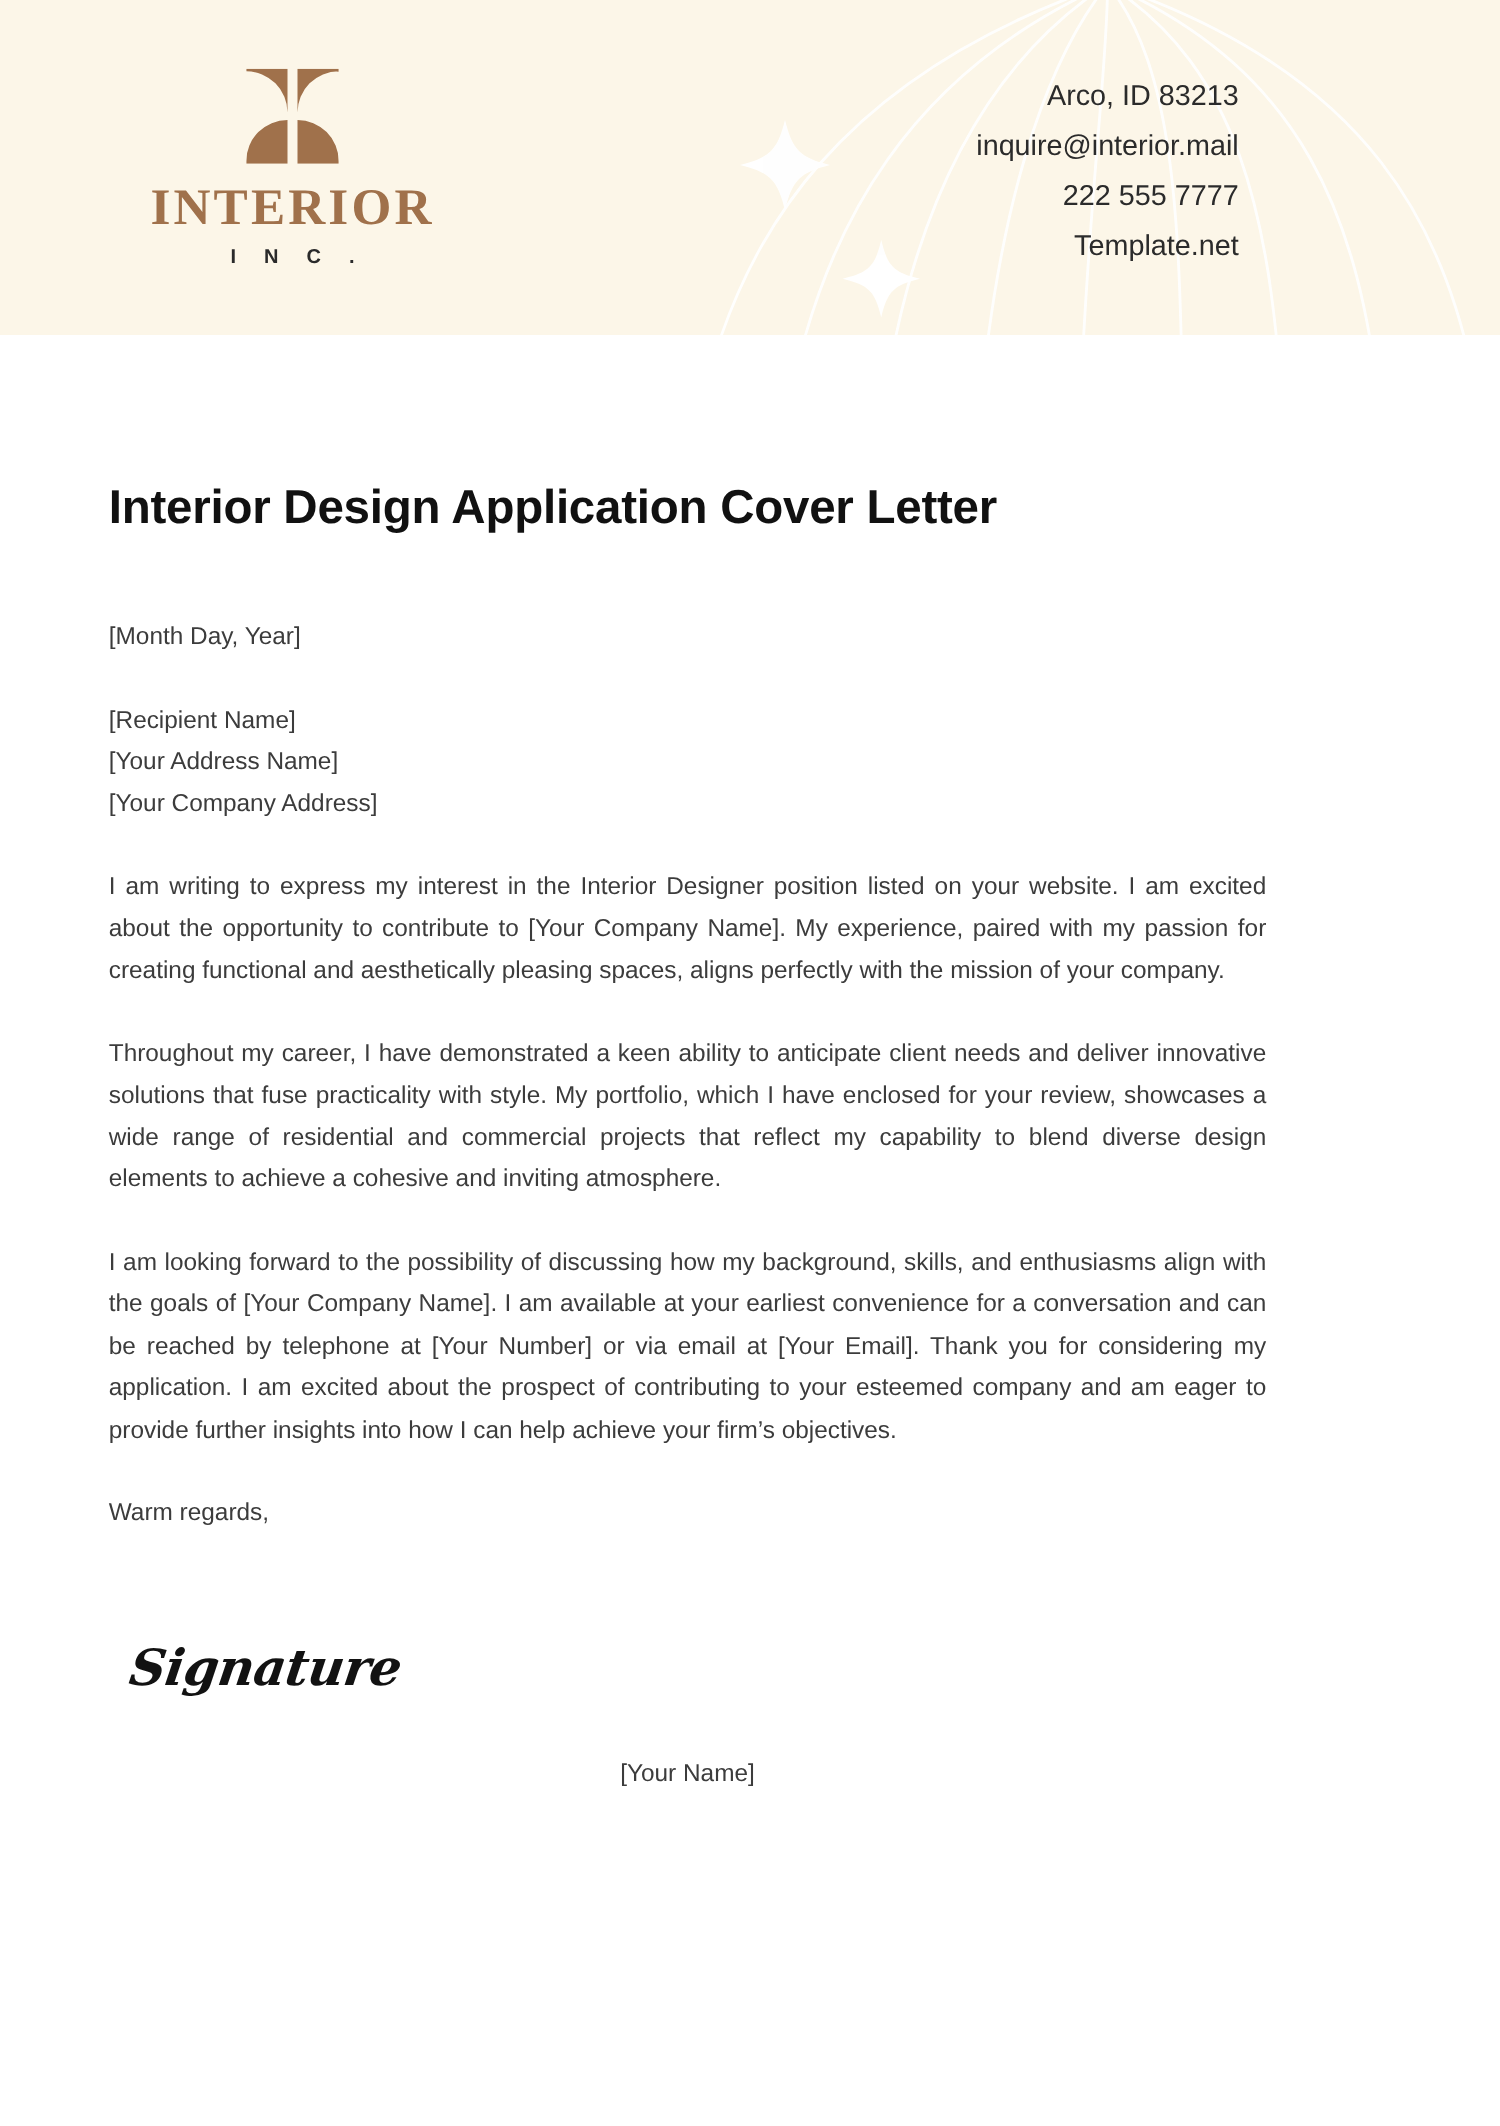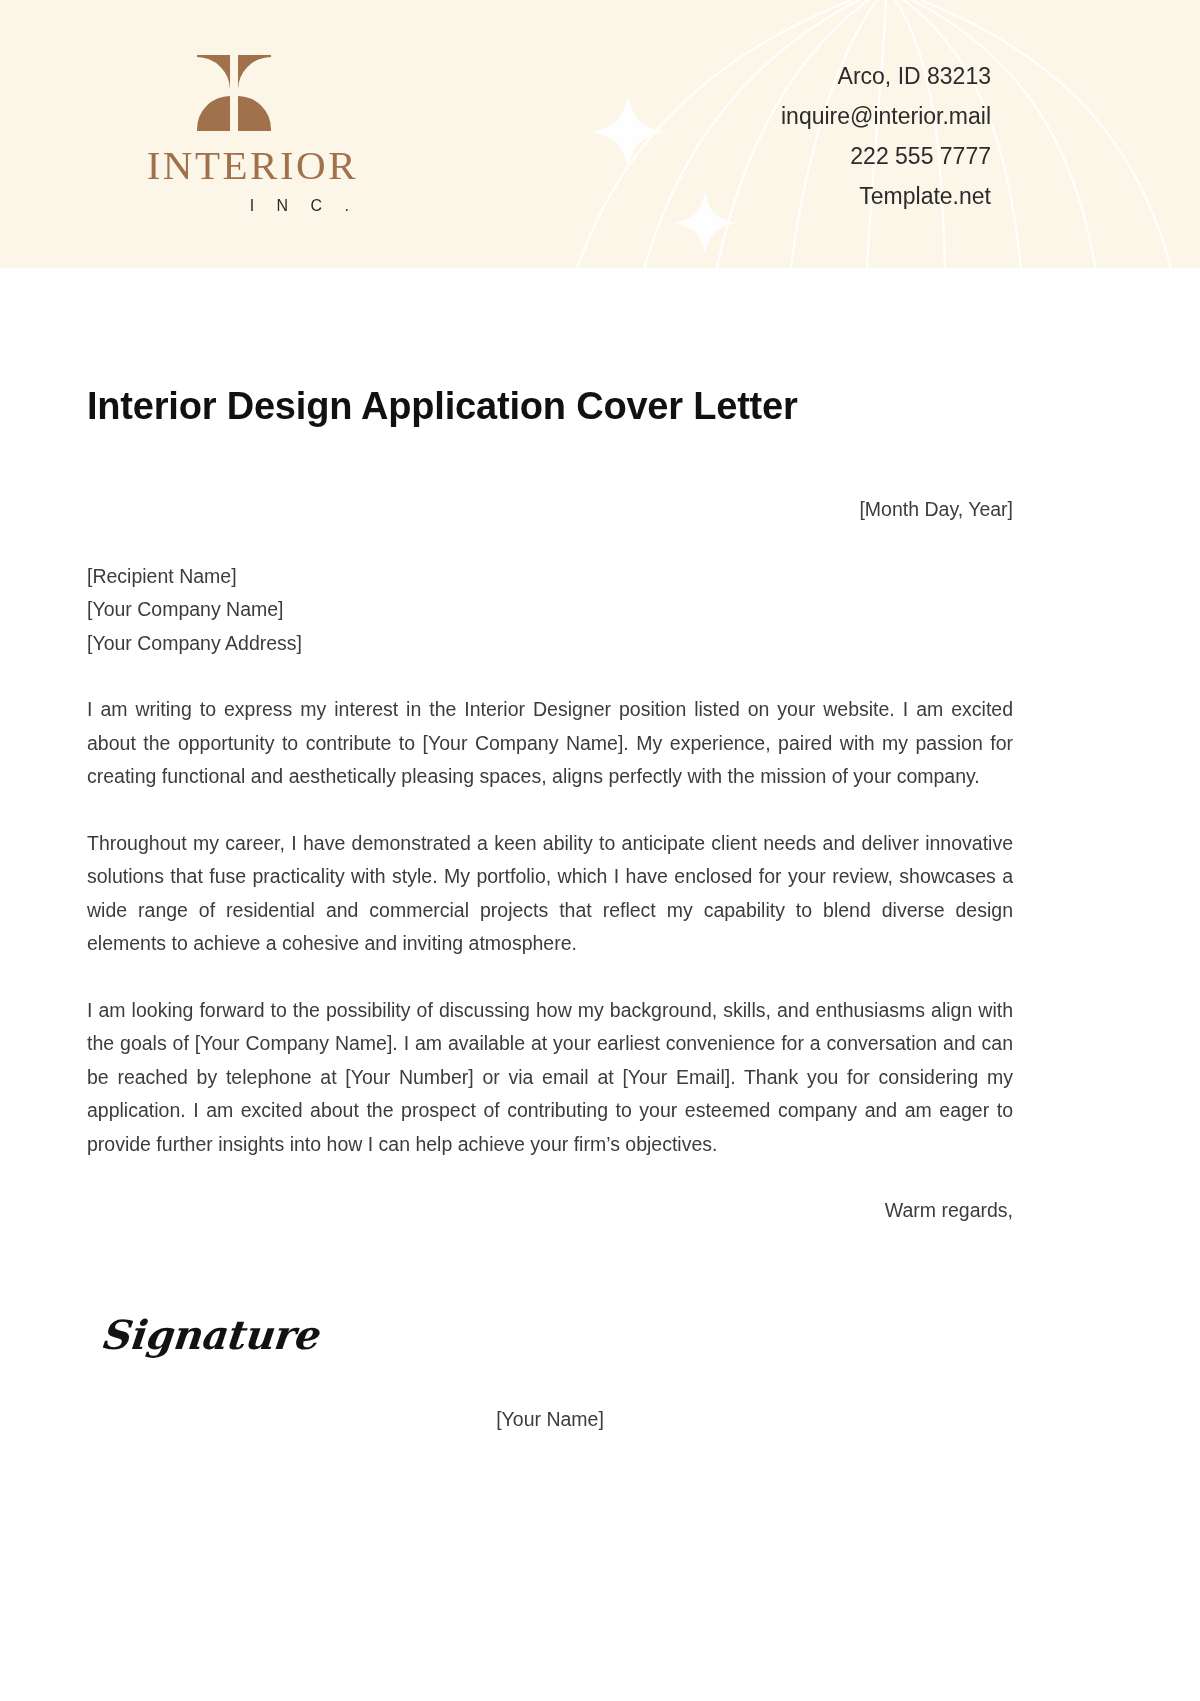--- a/index.html
+++ b/index.html
@@ -39,21 +39,22 @@
     height: 268px;
     pointer-events: none;
   }
 
   
   .logo-block {
     position: absolute;
     left: 110px;
     top: 55px;
     width: 248px;
-    text-align: right;
+    text-align: center;
+    font-weight: bold;
   }
   .logo-mark {
     width: 74px;
     height: 76px;
     margin: 0 auto 14px auto;
     display: block;
   }
   .logo-word {
     font-family: "Liberation Serif", "DejaVu Serif", serif;
     font-size: 41px;
@@ -104,21 +105,21 @@
     width: 926px;
     font-size: 19.5px;
     line-height: 33.5px;
     color: #3c3c3c;
   }
   .letter p {
     margin: 0 0 33px 0;
     text-align: justify;
     text-justify: inter-word;
   }
-  .letter p.plain { text-align: right; }
+  .letter p.plain { text-align: left; }
   .letter p.addr  { margin-bottom: 33px; text-align: left; }
 
   .signature {
     margin: 52px 0 0 14px;
     font-family: "DejaVu Serif", "Liberation Serif", serif;
     font-style: italic;
     font-weight: bold;
     font-size: 40px;
     color: #121212;
     transform: skewX(-8deg);
@@ -184,21 +185,21 @@
 
   <div class="doc-title">Interior Design Application Cover Letter</div>
 
   <div class="letter">
 
     <p class="plain">[Month Day, Year]</p>
 
     <p class="addr">
       </p>
       <div>[Recipient Name]</div>
-      <div>[Your Company Name]</div>
+      <div>[Your Address Name]</div>
       <div>[Your Company Address]</div>
     <p></p>
 
 
     <p>I am writing to express my interest in the Interior Designer position listed on your website. I am excited about the opportunity to contribute to [Your Company Name]. My experience, paired with my passion for creating functional and aesthetically pleasing spaces, aligns perfectly with the mission of your company.</p>
 
     <p>Throughout my career, I have demonstrated a keen ability to anticipate client needs and deliver innovative solutions that fuse practicality with style. My portfolio, which I have enclosed for your review, showcases a wide range of residential and commercial projects that reflect my capability to blend diverse design elements to achieve a cohesive and inviting atmosphere.</p>
 
     <p>I am looking forward to the possibility of discussing how my background, skills, and enthusiasms align with the goals of [Your Company Name]. I am available at your earliest convenience for a conversation and can be reached by telephone at [Your Number] or via email at [Your Email]. Thank you for considering my application. I am excited about the prospect of contributing to your esteemed company and am eager to provide further insights into how I can help achieve your firm’s objectives.</p>
 

